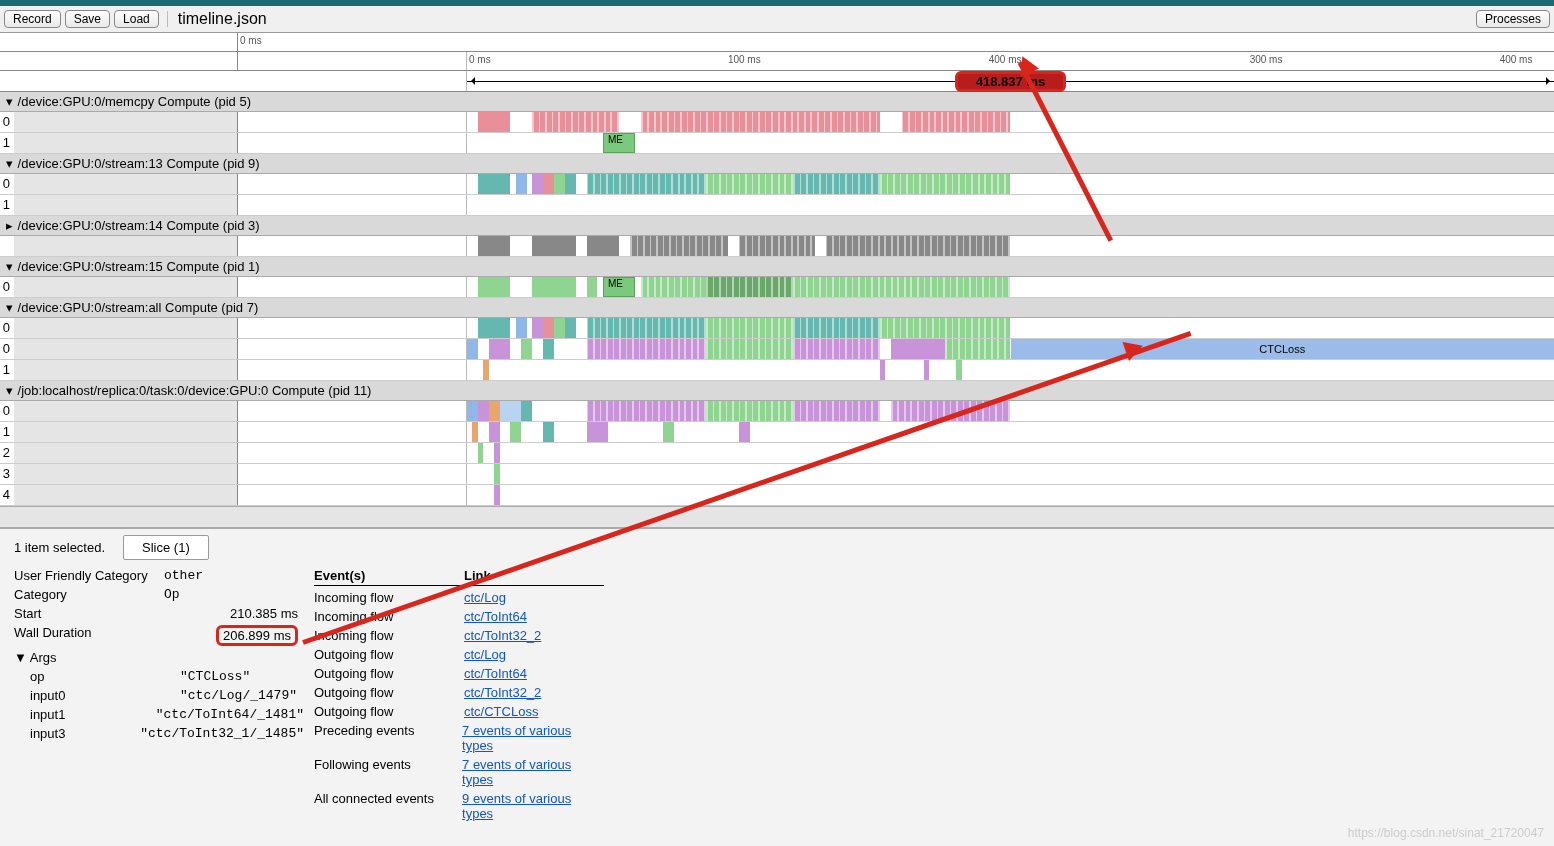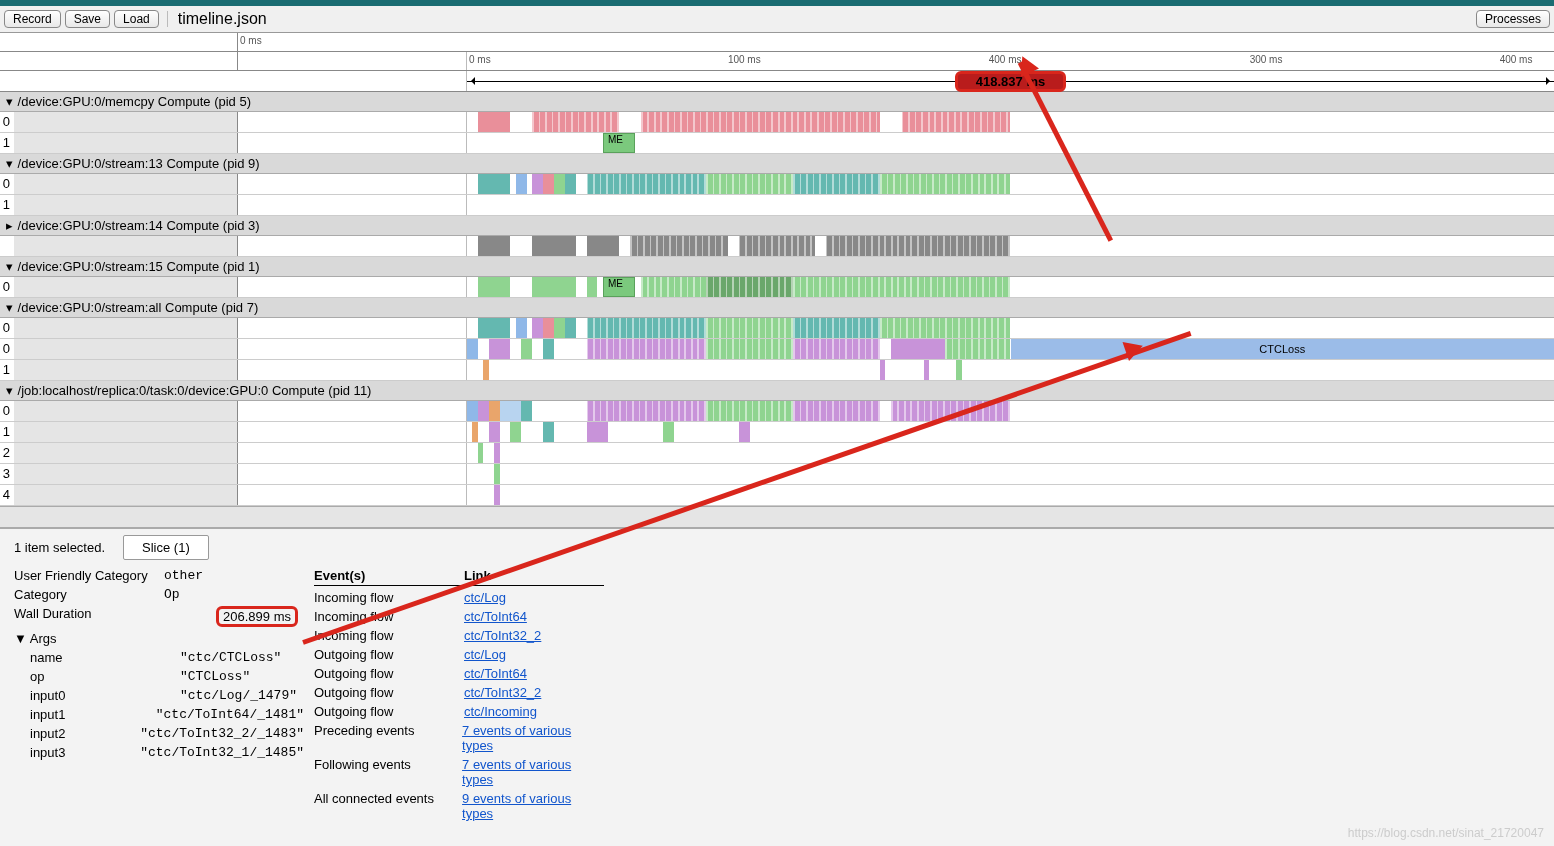--- a/index.html
+++ b/index.html
@@ -727,45 +727,41 @@
    <div class="col1" id="props">
         <div class="row">
           <span class="k">User Friendly Category</span>
           <span class="v ">other</span>
         </div>
         <div class="row">
           <span class="k">Category</span>
           <span class="v ">Op</span>
         </div>
         <div class="row">
+          <span class="k">Start</span>
+          <span class="v nr">210.385 ms</span>
+        </div>
+        <div class="row">
           <span class="k">Wall Duration</span>
           <span class="v nr"><span class="highlight">206.899 ms</span></span>
         </div>
         <div class="row">
           <span class="k">▼ Args</span>
         </div>
         <div class="row">
-          <span class="k" style="padding-left:16px">name</span>
-          <span class="v">"ctc/CTCLoss"</span>
-        </div>
-        <div class="row">
           <span class="k" style="padding-left:16px">op</span>
           <span class="v">"CTCLoss"</span>
         </div>
         <div class="row">
           <span class="k" style="padding-left:16px">input0</span>
           <span class="v">"ctc/Log/_1479"</span>
         </div>
         <div class="row">
           <span class="k" style="padding-left:16px">input1</span>
           <span class="v">"ctc/ToInt64/_1481"</span>
-        </div>
-        <div class="row">
-          <span class="k" style="padding-left:16px">input2</span>
-          <span class="v">"ctc/ToInt32_2/_1483"</span>
         </div>
         <div class="row">
           <span class="k" style="padding-left:16px">input3</span>
           <span class="v">"ctc/ToInt32_1/_1485"</span>
         </div>
       </div>
    <div class="col2" id="events">
         <div class="row hdr">
           <span class="k">Event(s)</span>
           <span>Link</span>
@@ -789,21 +785,21 @@
         <div class="row">
           <span class="k">Outgoing flow</span>
           <a href="#">ctc/ToInt64</a>
         </div>
         <div class="row">
           <span class="k">Outgoing flow</span>
           <a href="#">ctc/ToInt32_2</a>
         </div>
         <div class="row">
           <span class="k">Outgoing flow</span>
-          <a href="#">ctc/Incoming</a>
+          <a href="#">ctc/CTCLoss</a>
         </div>
         <div class="row">
           <span class="k">Preceding events</span>
           <a href="#">7 events of various types</a>
         </div>
         <div class="row">
           <span class="k">Following events</span>
           <a href="#">7 events of various types</a>
         </div>
         <div class="row">

